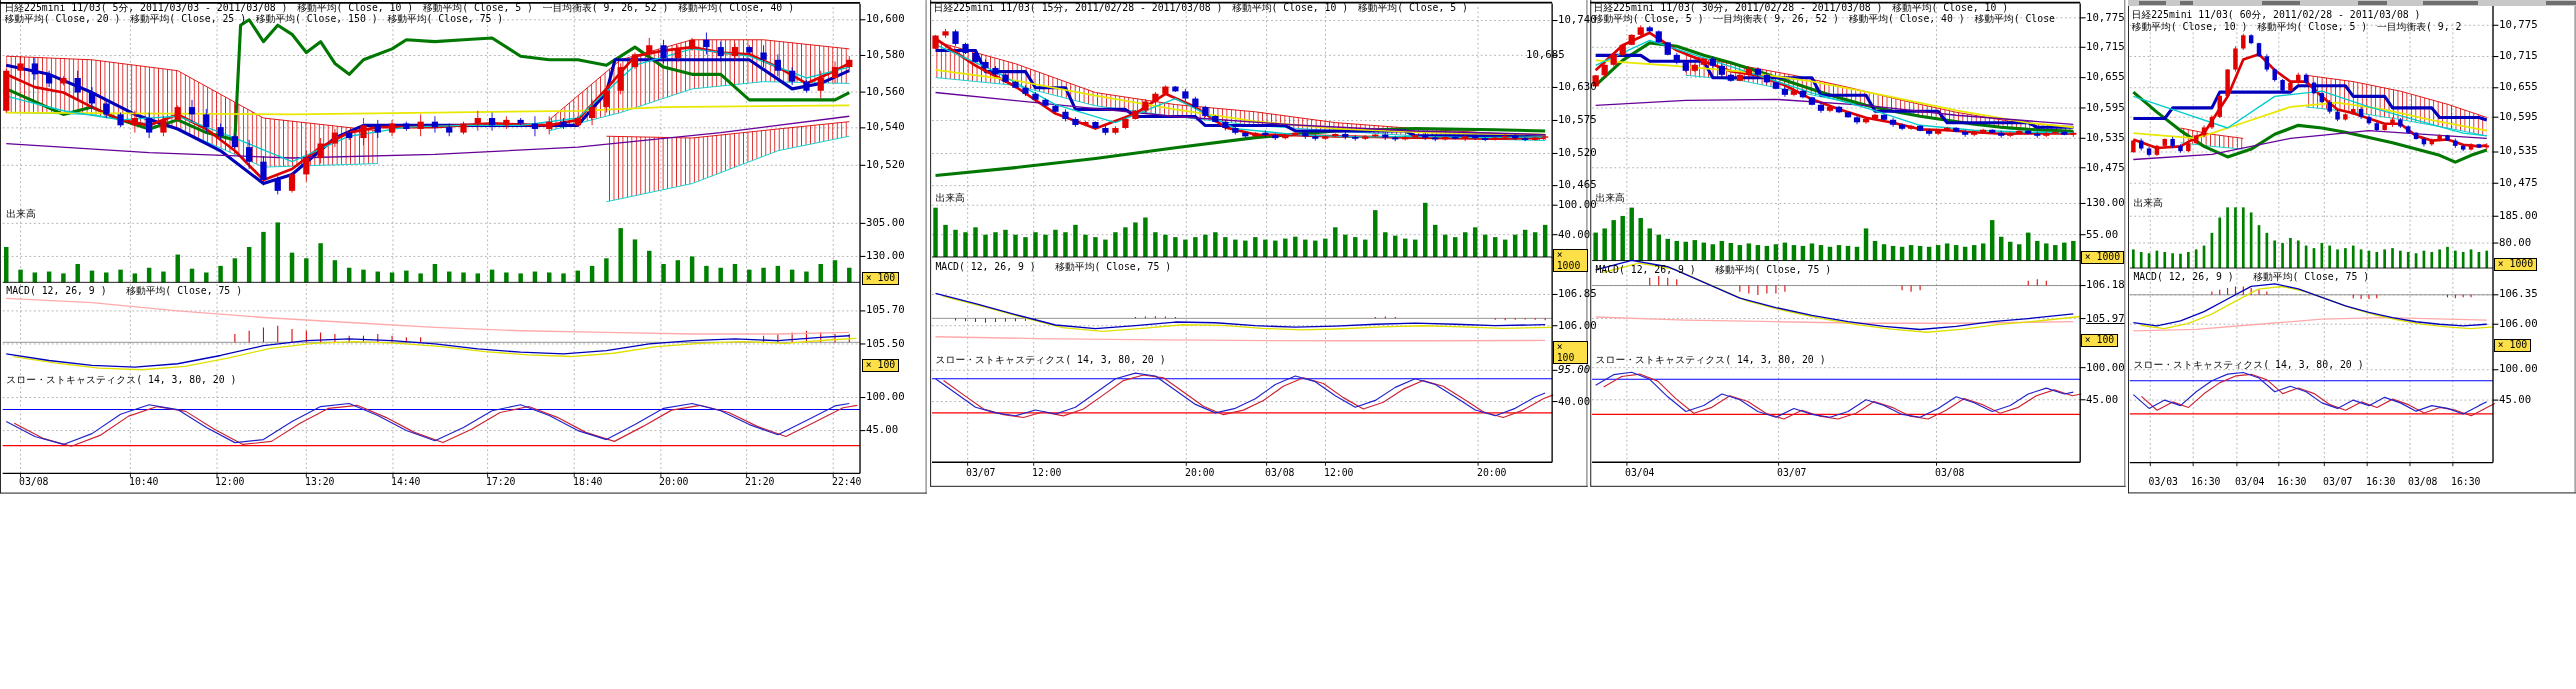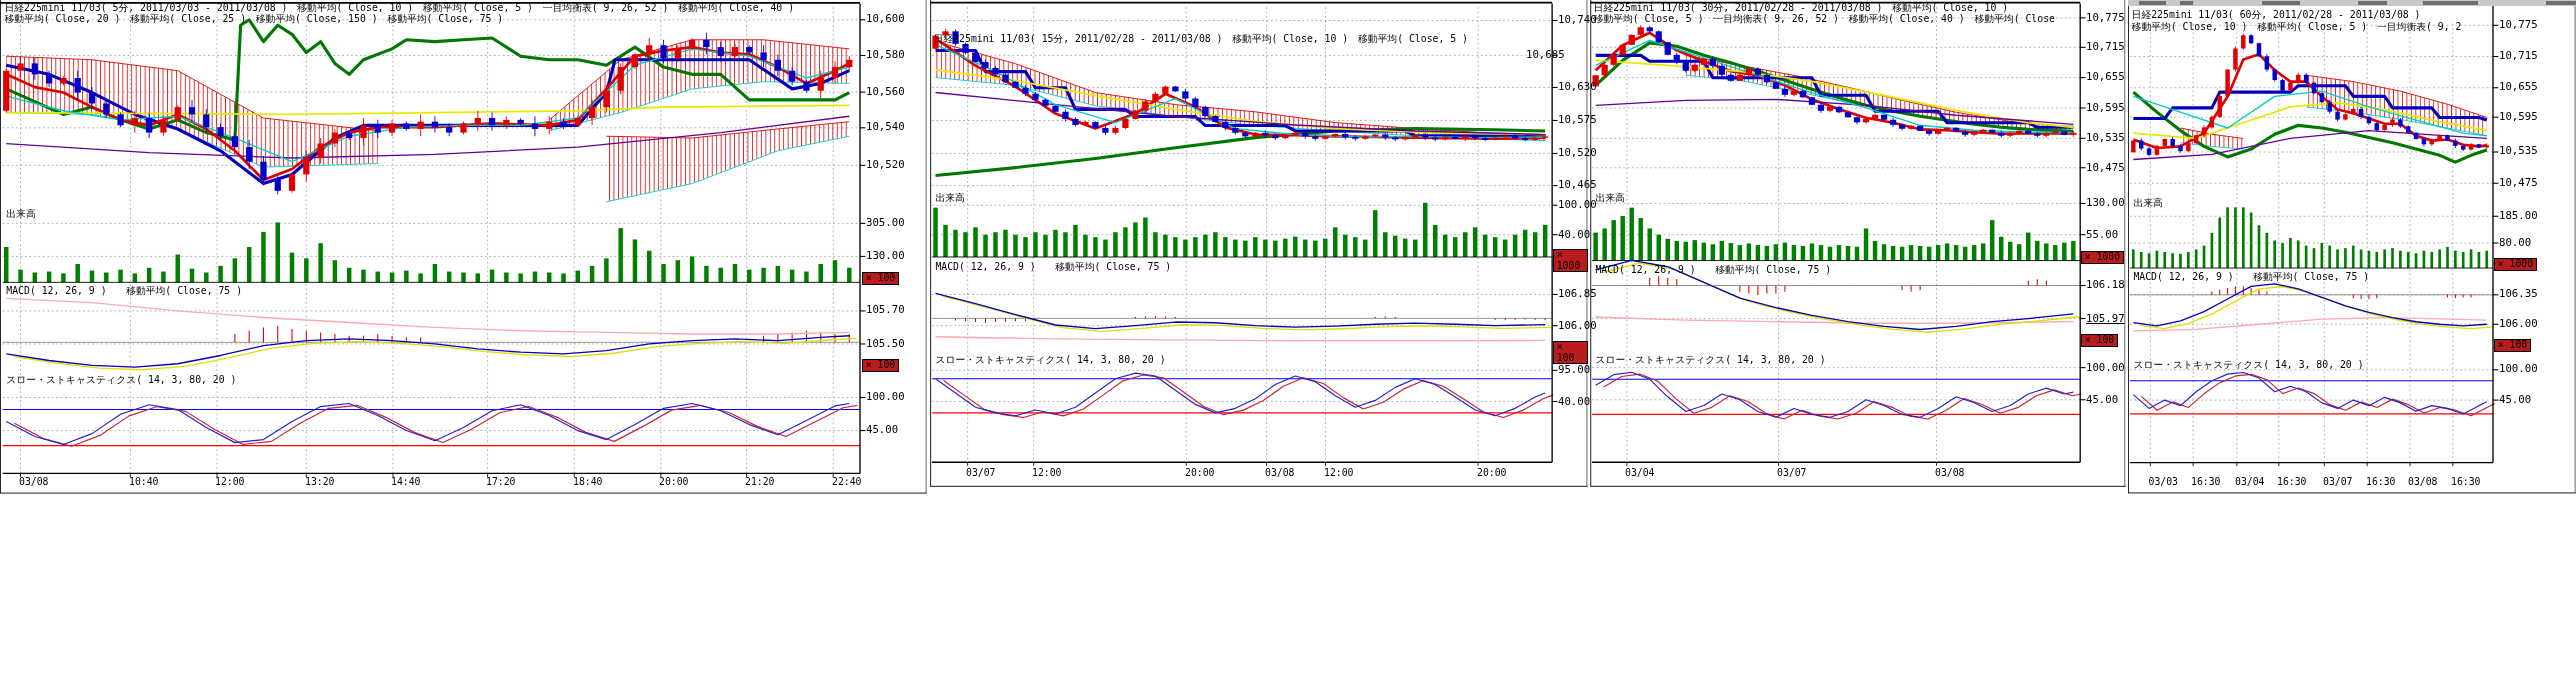--- a/index.html
+++ b/index.html
@@ -3,21 +3,21 @@
 <meta charset="utf-8">
 <style>
   html,body{margin:0;padding:0;background:#ffffff;}
   .screen{position:relative;width:2576px;height:690px;background:#ffffff;overflow:hidden;
           font-family:"DejaVu Sans Mono","Liberation Mono",monospace;color:#000;}
   .panel{position:absolute;top:0;background:#ffffff;}
   .panel svg{position:absolute;left:0;top:0;}
   .hdr{position:absolute;font-size:9.8px;line-height:11.6px;white-space:pre;overflow:hidden;z-index:5;}
   .lbl{position:absolute;font-size:10.7px;line-height:10.7px;white-space:pre;z-index:5;}
   .sec{position:absolute;font-size:9.8px;line-height:10.7px;white-space:pre;z-index:5;}
-  .unit{position:absolute;border:0.9px solid #000;background:#b91c1c;font-size:9.8px;line-height:10.7px;
+  .unit{position:absolute;border:0.9px solid #000;background:#fde047;font-size:9.8px;line-height:10.7px;
         padding:0 2.7px;z-index:6;}
   .tlbl{position:absolute;font-size:9.8px;line-height:10.7px;white-space:pre;z-index:5;}
   .strip{position:absolute;background:#c8c8c8;z-index:4;}
   .stripseg{position:absolute;background:#6f6f6f;top:0.9px;height:4.5px;}
 </style>
 </head>
 <body>
 
 <div class="screen">
   <div class="panel" id="panel0" style="left: 0px; width: 927px; height: 495px;">
@@ -340,21 +340,21 @@
       <div class="tlbl" style="left: 215px; top: 477px;">12:00</div>
       <div class="tlbl" style="left: 305px; top: 477px;">13:20</div>
       <div class="tlbl" style="left: 391px; top: 477px;">14:40</div>
       <div class="tlbl" style="left: 486px; top: 477px;">17:20</div>
       <div class="tlbl" style="left: 573px; top: 477px;">18:40</div>
       <div class="tlbl" style="left: 659px; top: 477px;">20:00</div>
       <div class="tlbl" style="left: 745px; top: 477px;">21:20</div>
       <div class="tlbl" style="left: 832px; top: 477px;">22:40</div>
     </div>
   <div class="panel" id="panel1" style="left: 930px; width: 658px; height: 489px;">
-    <div class="hdr" style="left: 3.6px; top: 1.8px; width: 623px; margin-top: 31px;">日経225mini 11/03( 15分, 2011/02/28 - 2011/03/08 )　移動平均( Close, 10 )　移動平均( Close, 5 )</div>
+    <div class="hdr" style="left: 3.6px; top: 1.8px; width: 623px;">日経225mini 11/03( 15分, 2011/02/28 - 2011/03/08 )　移動平均( Close, 10 )　移動平均( Close, 5 )</div>
   <svg width="658" height="489" viewBox="0 0 737 548">
         <defs>
           <pattern id="hatch1" width="5" height="4" patternUnits="userSpaceOnUse">
             <path d="M2.5 0V4" stroke="#dd2222" stroke-width="1"></path>
           </pattern>
         </defs>
         <g>
           <line x1="42" y1="8" x2="42" y2="518" stroke="#aaaaaa" stroke-dasharray="2,3"></line>
           <line x1="116" y1="8" x2="116" y2="518" stroke="#aaaaaa" stroke-dasharray="2,3"></line>
           <line x1="287" y1="8" x2="287" y2="518" stroke="#aaaaaa" stroke-dasharray="2,3"></line>
@@ -643,21 +643,21 @@
       <div class="lbl" style="left: 628px; top: 15px;">10,740</div>
       <div class="lbl" style="left: 596px; top: 50px;">10,685</div>
       <div class="lbl" style="left: 628px; top: 82px;">10,630</div>
       <div class="lbl" style="left: 628px; top: 115px;">10,575</div>
       <div class="lbl" style="left: 628px; top: 148px;">10,520</div>
       <div class="lbl" style="left: 628px; top: 180px;">10,465</div>
       <div class="lbl" style="left: 628px; top: 200px;">100.00</div>
       <div class="lbl" style="left: 628px; top: 230px;">40.00</div>
       <div class="lbl" style="left: 628px; top: 289px;">106.85</div>
       <div class="lbl" style="left: 628px; top: 321px;">106.00</div>
-      <div class="lbl" style="left: 628px; top: 365px;">95.00</div>
+      <div class="lbl" style="left: 628px; top: 365px; font-style: italic;">95.00</div>
       <div class="lbl" style="left: 628px; top: 397px;">40.00</div>
       <div class="unit" style="left: 623px; top: 249px;">× 1000</div>
       <div class="unit" style="left: 623px; top: 341px;">× 100</div>
       <div class="sec" style="left: 5.4px; top: 193px;">出来高</div>
       <div class="sec" style="left: 5.4px; top: 262px;">MACD( 12, 26, 9 )　　移動平均( Close, 75 )</div>
       <div class="sec" style="left: 5.4px; top: 355px;">スロー・ストキャスティクス( 14, 3, 80, 20 )</div>
       <div class="tlbl" style="left: 36px; top: 468px;">03/07</div>
       <div class="tlbl" style="left: 102px; top: 468px;">12:00</div>
       <div class="tlbl" style="left: 255px; top: 468px;">20:00</div>
       <div class="tlbl" style="left: 335px; top: 468px;">03/08</div>

